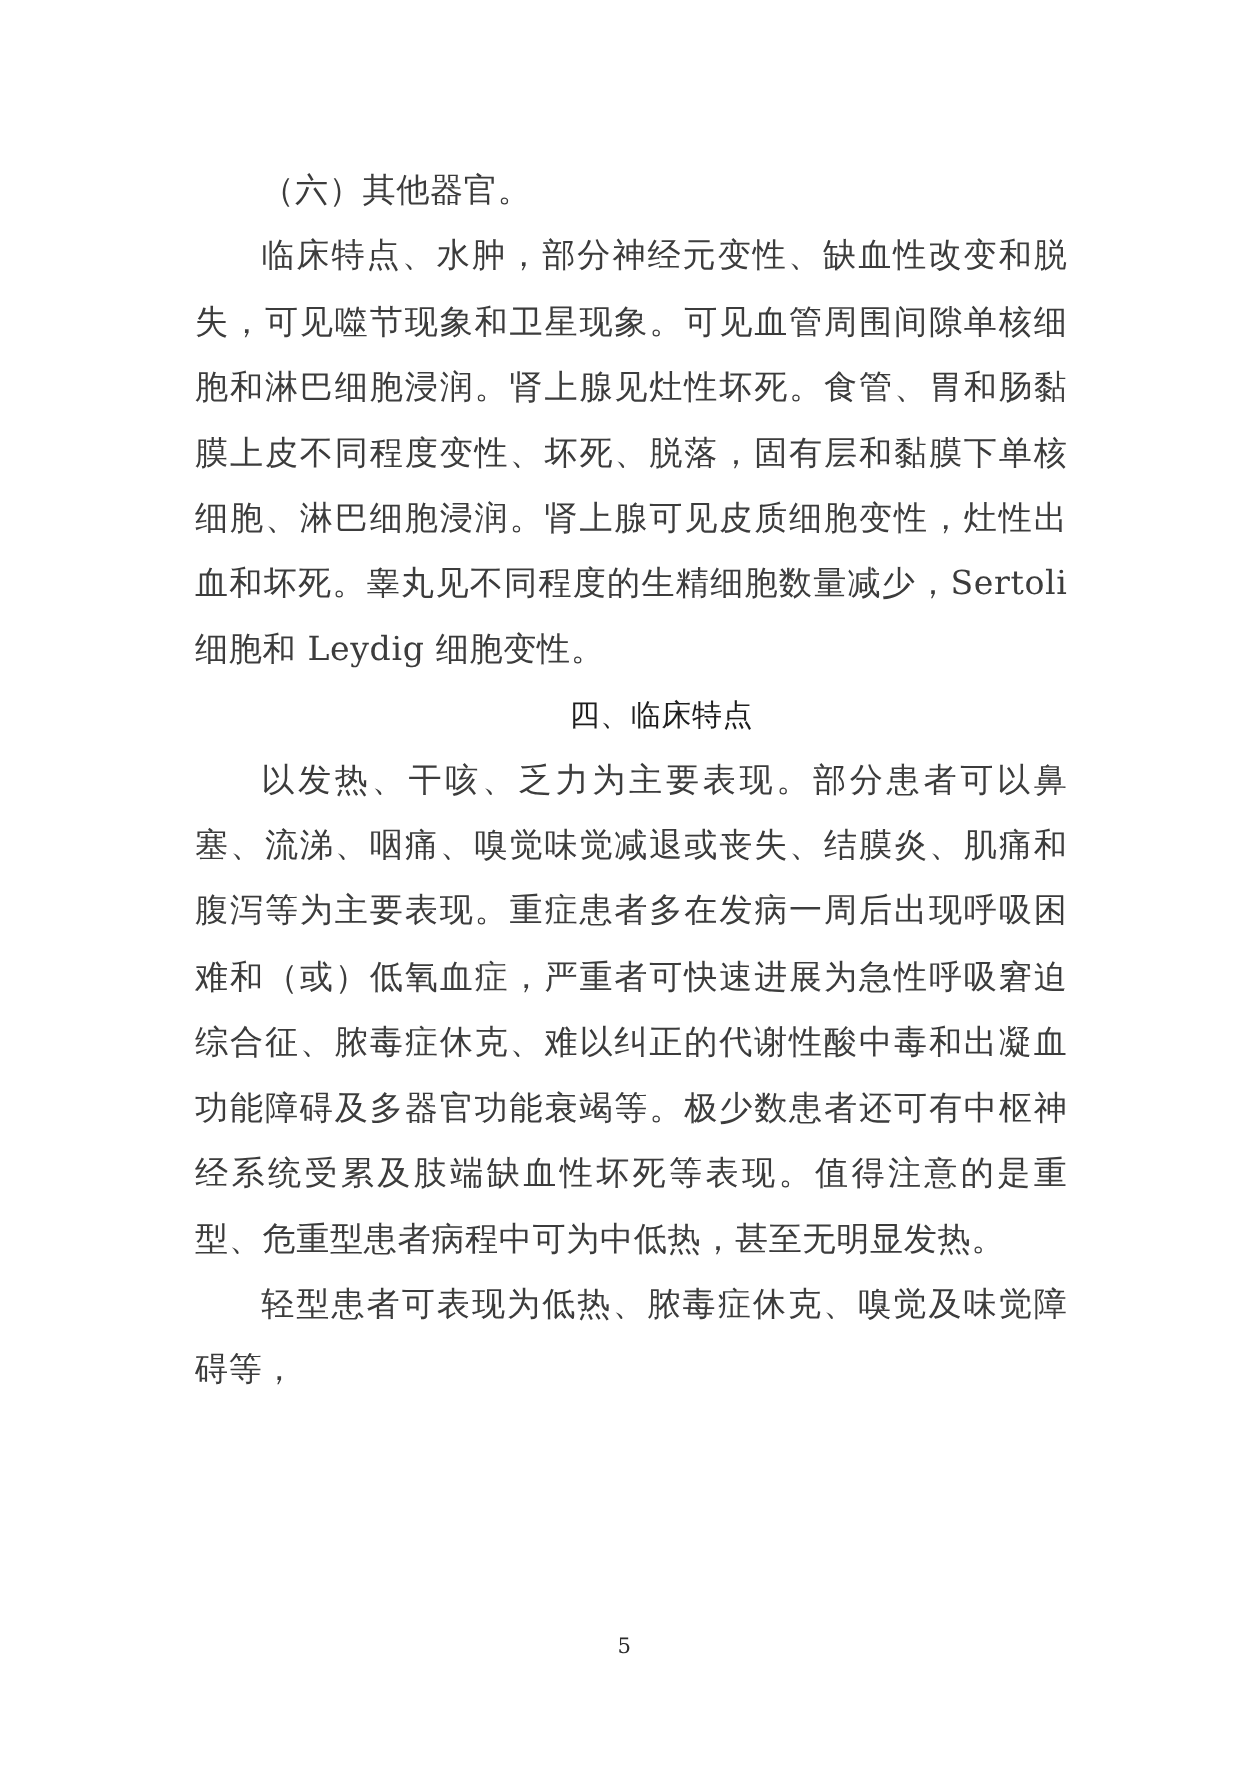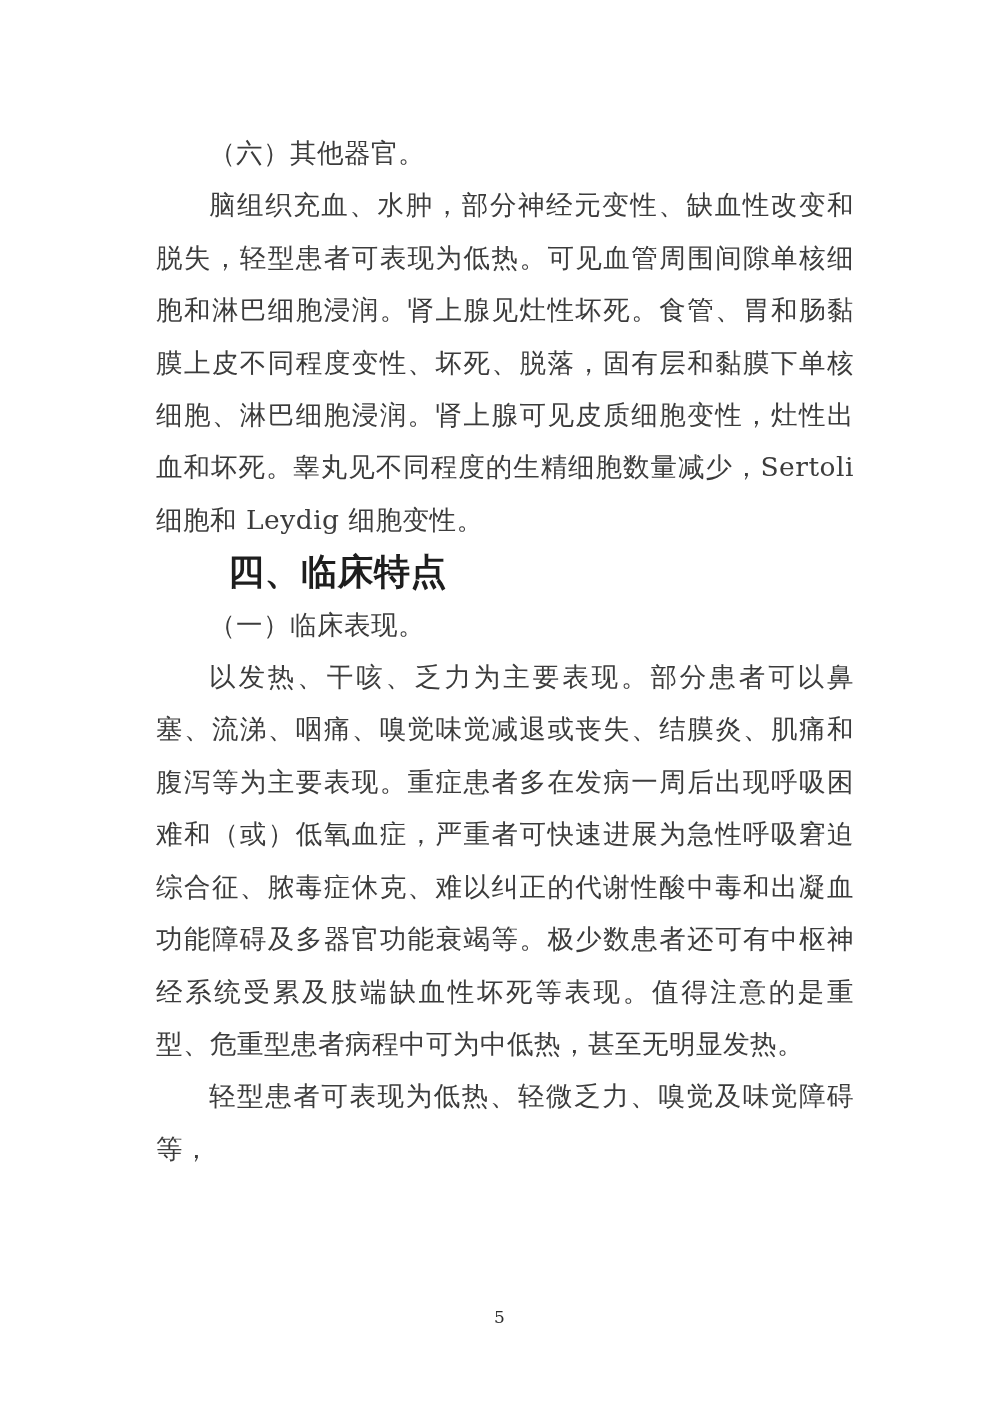--- a/index.html
+++ b/index.html
@@ -33,44 +33,43 @@
   .para {
     font-weight: normal;
   }
   .subheading {
     font-weight: 500;
   }
   .heading-black {
     margin: 0;
     text-indent: 2em;
     font-family: "DejaVu Sans", "Liberation Sans", sans-serif;
-    font-weight: bold;
-    font-size: 36px;
+    font-weight: normal;
+    font-size: 24px;
     line-height: 52.4px;
     color: #1e1e1e;
-    text-align: left;
+    text-align: center;
   }
   .page-number {
     position: absolute;
     left: 0;
     top: 1305px;
     width: 100%;
     text-align: center;
     font-size: 17px;
     line-height: 24px;
     color: #2c2c2c;
     font-family: "DejaVu Serif", "Liberation Serif", serif;
   }
 </style>
 </head>
 <body>
 
 <div class="page">
   <div class="content">
     <p class="subheading">（六）其他器官。</p>
-    <p class="para">脑组织充血、水肿，部分神经元变性、缺血性改变和脱失，轻型患者可表现为低热。可见血管周围间隙单核细胞和淋巴细胞浸润。肾上腺见灶性坏死。食管、胃和肠黏膜上皮不同程度变性、坏死、脱落，固有层和黏膜下单核细胞、淋巴细胞浸润。肾上腺可见皮质细胞变性，灶性出血和坏死。睾丸见不同程度的生精细胞数量减少，Sertoli 细胞和 Leydig 细胞变性。</p>
+    <p class="para">临床特点、水肿，部分神经元变性、缺血性改变和脱失，可见噬节现象和卫星现象。可见血管周围间隙单核细胞和淋巴细胞浸润。肾上腺见灶性坏死。食管、胃和肠黏膜上皮不同程度变性、坏死、脱落，固有层和黏膜下单核细胞、淋巴细胞浸润。肾上腺可见皮质细胞变性，灶性出血和坏死。睾丸见不同程度的生精细胞数量减少，Sertoli 细胞和 Leydig 细胞变性。</p>
     <h2 class="heading-black">四、临床特点</h2>
-    <p class="subheading">（一）临床表现。</p>
     <p class="para">以发热、干咳、乏力为主要表现。部分患者可以鼻塞、流涕、咽痛、嗅觉味觉减退或丧失、结膜炎、肌痛和腹泻等为主要表现。重症患者多在发病一周后出现呼吸困难和（或）低氧血症，严重者可快速进展为急性呼吸窘迫综合征、脓毒症休克、难以纠正的代谢性酸中毒和出凝血功能障碍及多器官功能衰竭等。极少数患者还可有中枢神经系统受累及肢端缺血性坏死等表现。值得注意的是重型、危重型患者病程中可为中低热，甚至无明显发热。</p>
-    <p class="para">轻型患者可表现为低热、轻微乏力、嗅觉及味觉障碍等，</p>
+    <p class="para">轻型患者可表现为低热、脓毒症休克、嗅觉及味觉障碍等，</p>
   </div>
   <div class="page-number">5</div>
 </div>
 
 </body></html>

